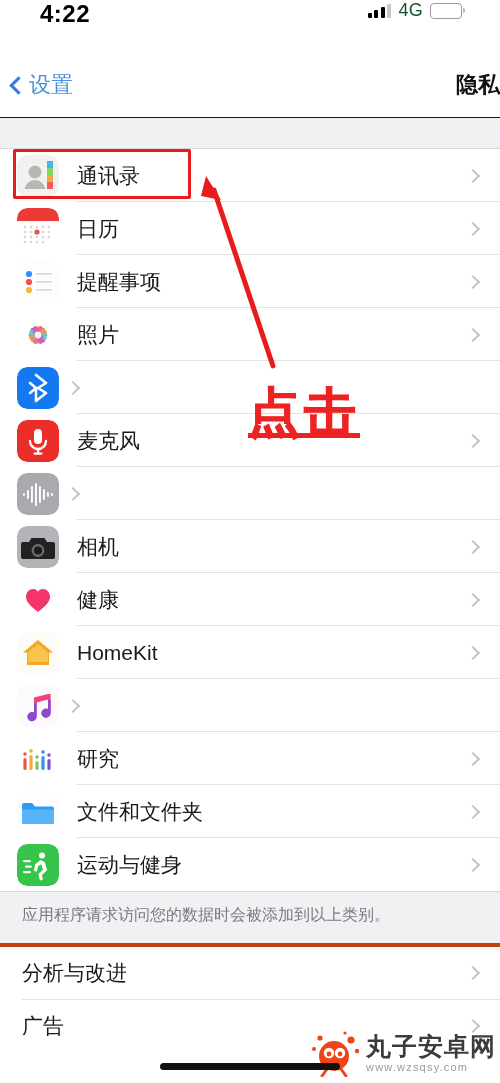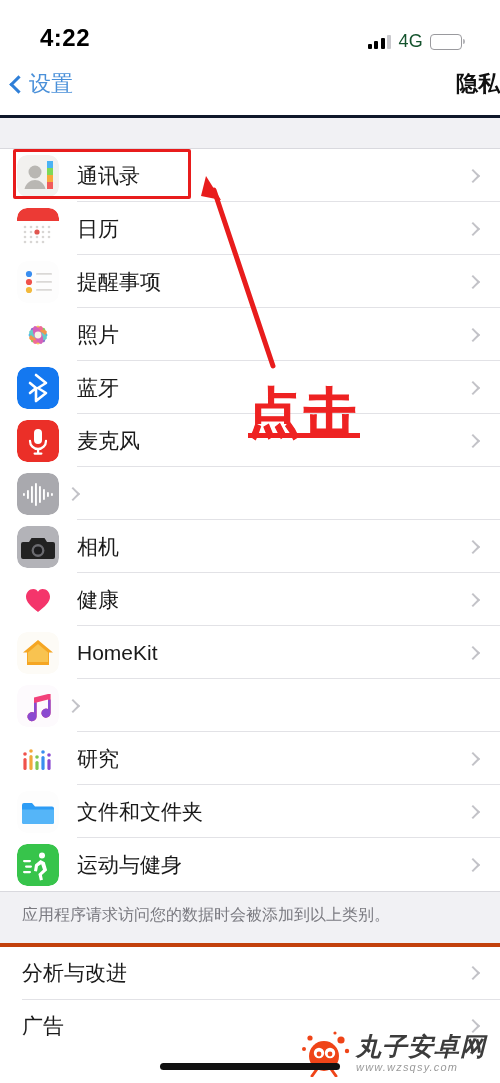--- a/index.html
+++ b/index.html
@@ -14,21 +14,21 @@
     width: 500px; height: 1083px;
     background: #ffffff;
     overflow: hidden;
   }
 
   
   #status-bar {
     position: relative;
     height: 52px;
     display: flex;
-    align-items: flex-end;
+    align-items: flex-start;
     justify-content: space-between;
     padding: 0 38px 0 40px;
     background: #ffffff;
   }
   #status-time {
     font-size: 24px;
     font-weight: bold;
     color: #000;
     letter-spacing: 0.5px;
   }
@@ -66,21 +66,21 @@
     border-radius: 2px;
   }
 
   
   #nav-bar {
     position: relative;
     height: 66px;
     background: #ffffff;
     display: flex;
     align-items: center;
-    border-bottom: 3px solid #0f172a;
+    border-bottom: 1px solid #0f172a;
   }
   #back-button {
     position: absolute;
     left: 12px;
     display: flex;
     align-items: center;
     gap: 2px;
     color: #2f7fd8;
   }
   #back-chevron {
@@ -193,25 +193,24 @@
     color: #ee2222;
     letter-spacing: 4px;
     -webkit-text-stroke: 1px #ee2222;
     pointer-events: none;
     text-decoration: underline;
   }
 
   
   #watermark {
     position: absolute;
-    right: 14px; bottom: 6px;
+    right: 4px; bottom: 6px;
     display: flex;
     align-items: center;
     gap: 4px;
-    font-style: italic;
   }
   #watermark .wm-text { display: flex; flex-direction: column; line-height: 1; }
   #wm-name { font-size: 25px; font-weight: bold; color: #3c3c3c; letter-spacing: 1px; }
   #wm-url { font-size: 11px; color: #9a9a9a; letter-spacing: 1.2px; margin-top: 3px; }
 
   
   #home-indicator {
     position: absolute;
     left: 50%; bottom: 13px;
     transform: translateX(-50%);
@@ -345,21 +344,20 @@
         <span class="chev"></span>
       </div>
 
       <div class="row">
         <span class="row-icon">
           <svg class="ic" viewBox="0 0 42 42">
             <rect width="42" height="42" rx="10" fill="#1478f0"></rect>
             <path d="M19 8 L29 16 L21 21 L29 26 L19 34 V21 L13 26 M19 21 L13 16" stroke="#fff" stroke-width="2.6" fill="none" stroke-linejoin="round" stroke-linecap="round"></path>
           </svg>
         </span>
-        <span class="row-label">蓝牙</span>
         <span class="row-value"></span>
         <span class="chev"></span>
       </div>
 
       <div class="row">
         <span class="row-icon">
           <svg class="ic" viewBox="0 0 42 42">
             <rect width="42" height="42" rx="10" fill="#eb2f28"></rect>
             <rect x="17" y="9" width="8" height="15" rx="4" fill="#fff"></rect>
             <path d="M13 21a8 8 0 0 0 16 0" stroke="#fff" stroke-width="2.3" fill="none" stroke-linecap="round"></path>

